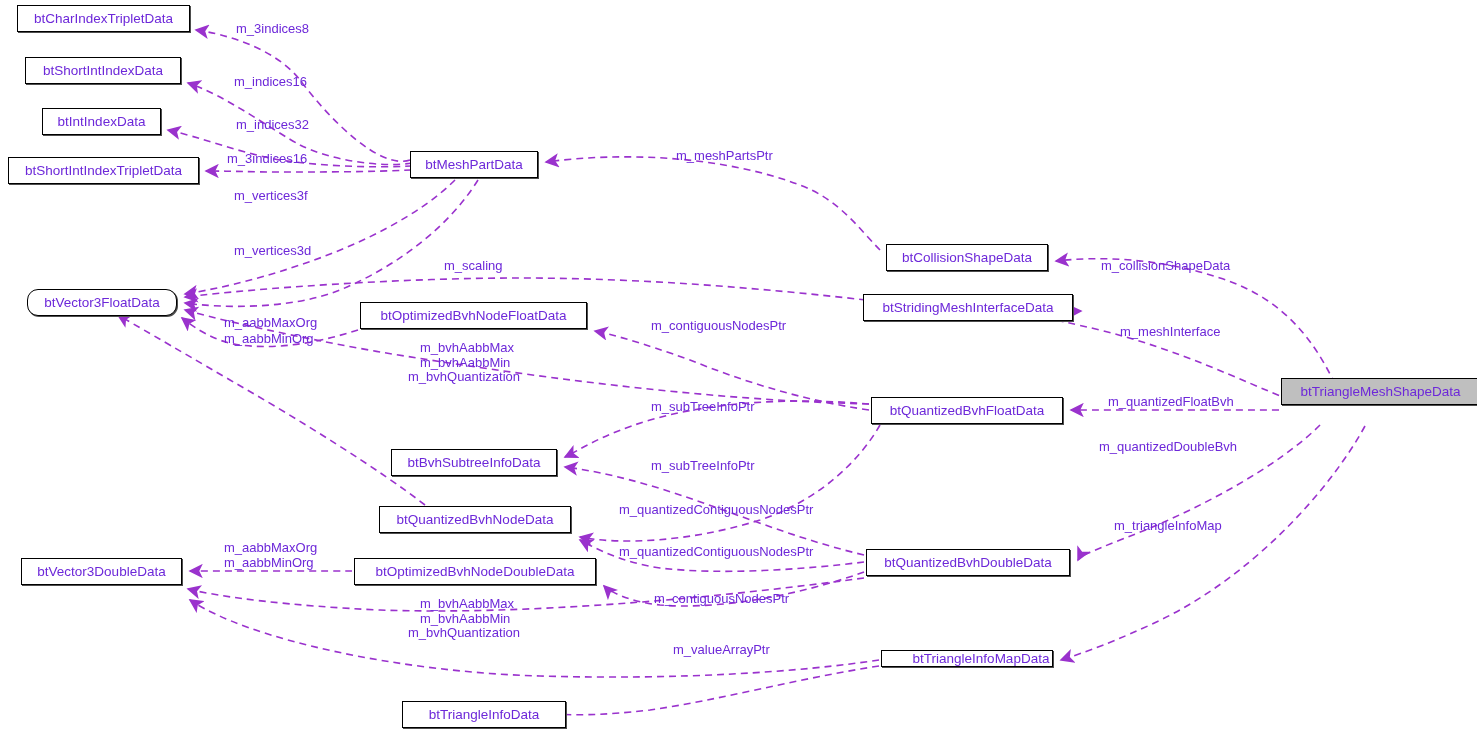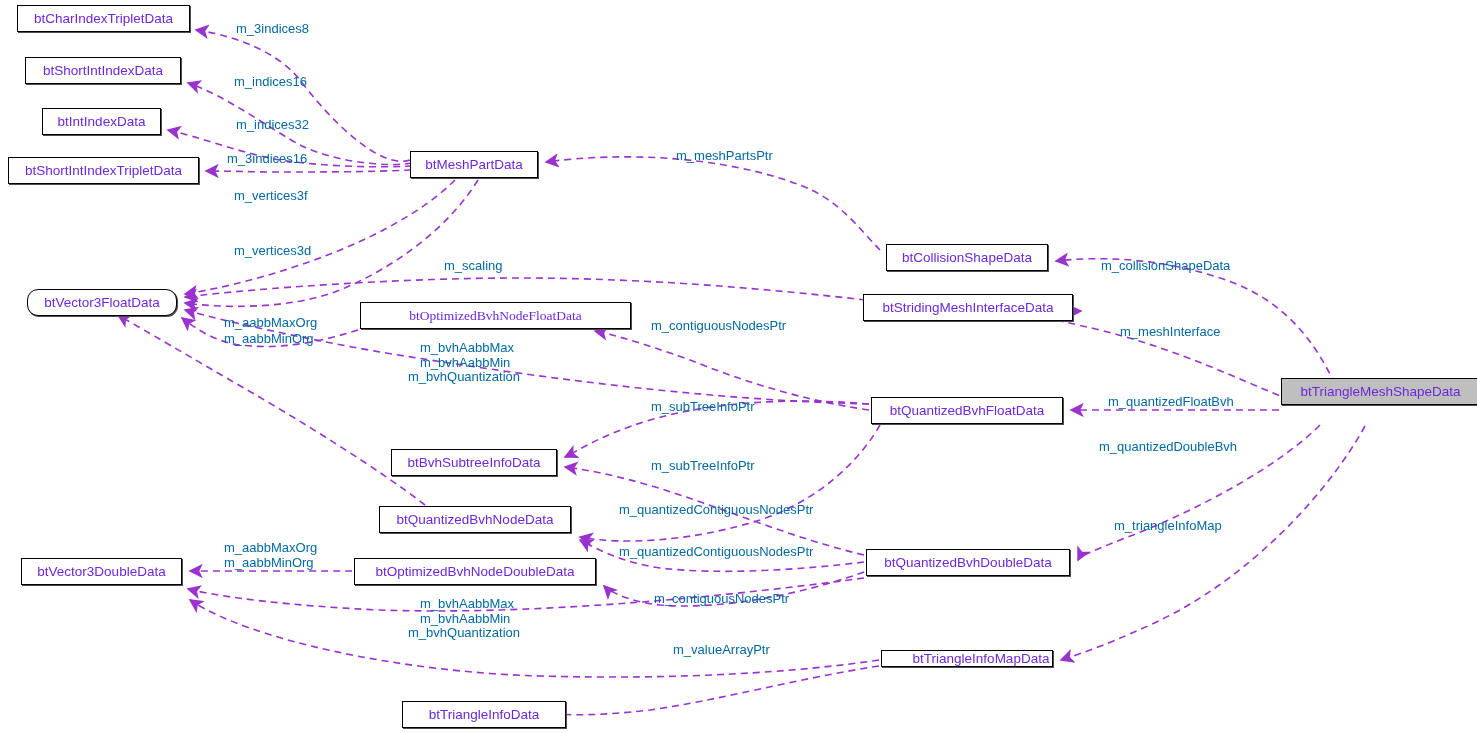--- a/index.html
+++ b/index.html
@@ -18,21 +18,21 @@
     align-items:center;
     justify-content:center;
     white-space:nowrap;
     box-shadow:1px 1px 0 0 #4d4d4d;
     z-index:5;
   }
   .node.highlight{background:#bfbfbf;}
   .elabel{
     position:absolute;
     font-size:13px;
-    color:#0369a1;
+    color:#6d28d9;
     white-space:pre;
     line-height:14.6px;
     z-index:4;
     text-align:center;
   }
 </style>
 </head>
 <body>
 
 <div id="canvas">
@@ -91,21 +91,21 @@
       </div>
       <div class="node" style="left: 27px; top: 289px; width: 150px; height: 27px; border-radius: 11px;">
         <span>btVector3FloatData</span>
       </div>
       <div class="node" style="left: 886px; top: 244px; width: 162px; height: 27px;">
         <span>btCollisionShapeData</span>
       </div>
       <div class="node" style="left: 863px; top: 294px; width: 210px; height: 27px;">
         <span>btStridingMeshInterfaceData</span>
       </div>
-      <div class="node" style="left: 360px; top: 302px; width: 271px; height: 27px; font-family: Liberation Serif, serif;">
+      <div class="node" style="left: 360px; top: 302px; width: 227px; height: 27px;">
         <span>btOptimizedBvhNodeFloatData</span>
       </div>
       <div class="node" style="left: 871px; top: 397px; width: 192px; height: 27px;">
         <span>btQuantizedBvhFloatData</span>
       </div>
       <div class="node highlight" style="left: 1281px; top: 378px; width: 199px; height: 27px;">
         <span>btTriangleMeshShapeData</span>
       </div>
       <div class="node" style="left: 391px; top: 449px; width: 166px; height: 27px;">
         <span>btBvhSubtreeInfoData</span>

